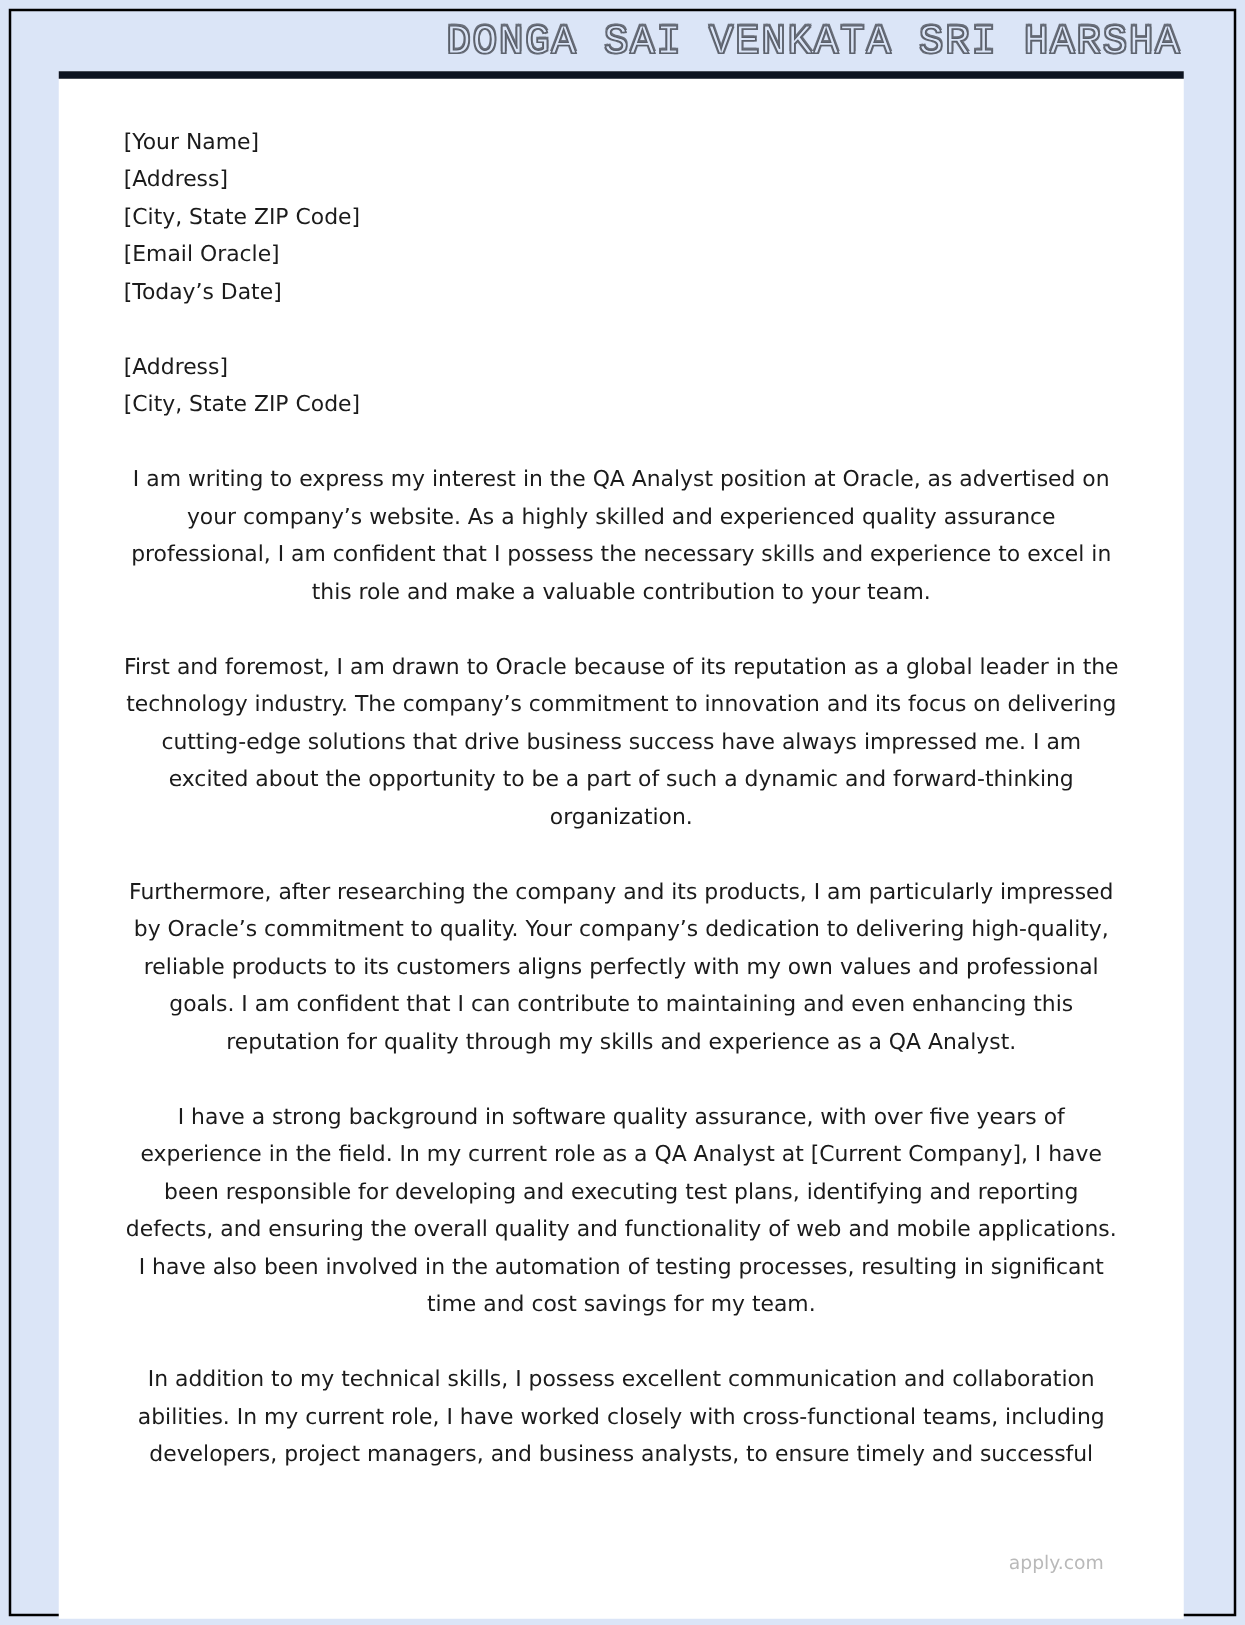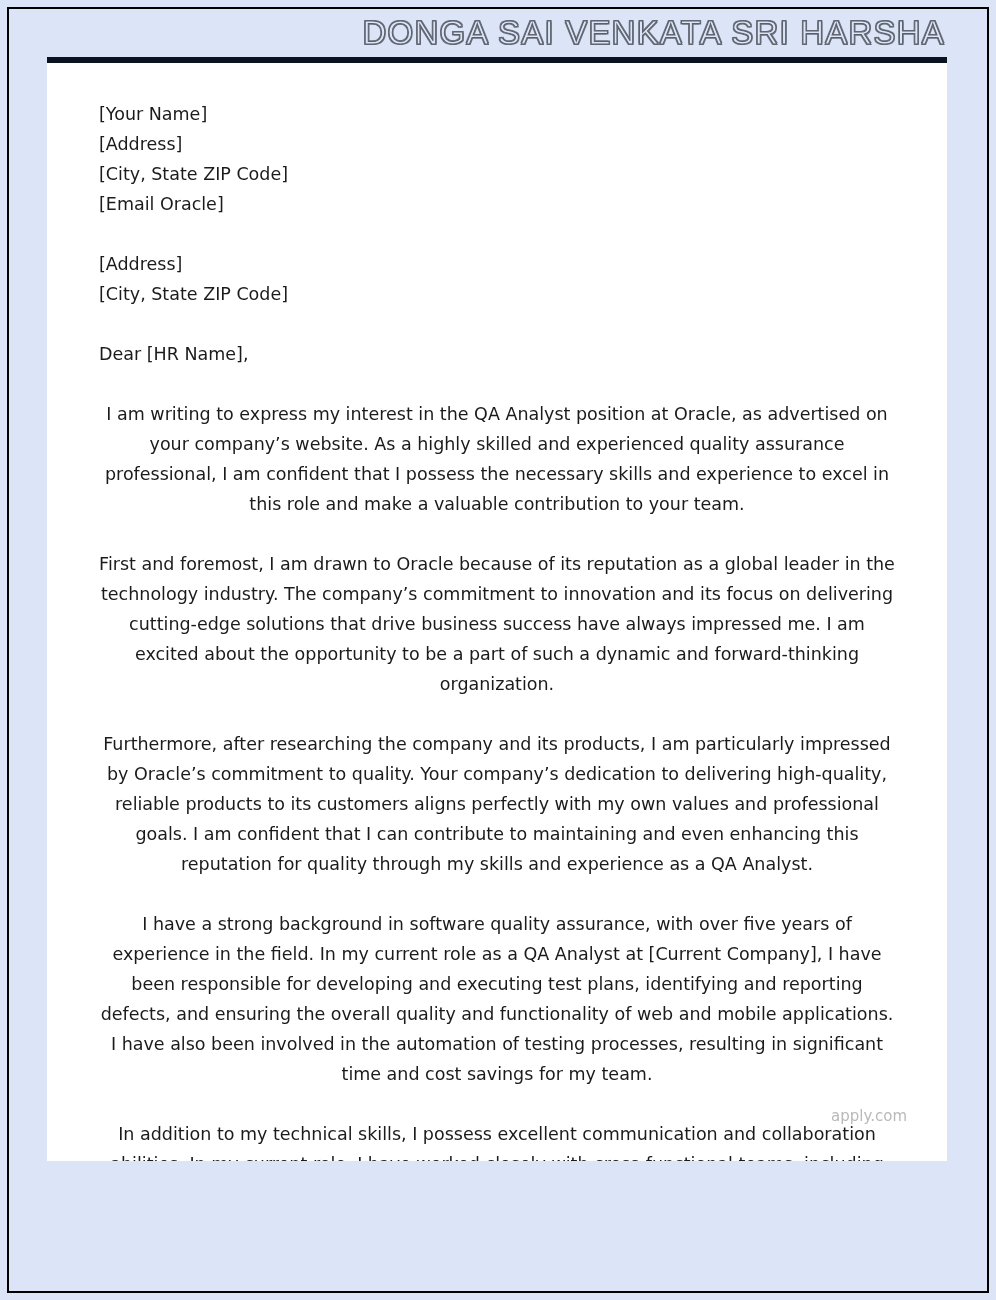--- a/index.html
+++ b/index.html
@@ -29,40 +29,40 @@
     left: 47px;
     top: 9px;
     width: 900px;
     height: 48px;
     display: flex;
     align-items: center;
     justify-content: flex-end;
     box-sizing: border-box;
   }
   .header-name {
-    font-family: Liberation Sans, sans-serif;
+    font-family: Liberation Mono, monospace;
     font-size: 33px;
     letter-spacing: 1.2px;
     font-weight: normal;
     color: #dbe5f7;
     -webkit-text-stroke: 1px #5a5f6a;
     text-shadow:
       -1px -1px 0 #6b707b,
        1px -1px 0 #6b707b,
       -1px  1px 0 #6b707b,
        1px  1px 0 #6b707b;
     white-space: nowrap;
     padding-right: 2px;
   }
   .doc-sheet {
     position: absolute;
     left: 47px;
     top: 57px;
     width: 900px;
-    height: 1104px;
+    height: 1238px;
     background: #ffffff;
     border-top: 6px solid #0c1320;
     box-sizing: border-box;
     overflow: hidden;
   }
   .doc-body {
     padding: 36px 52px 0 52px;
     font-size: 17.5px;
     line-height: 30px;
     color: #1b1b1b;
@@ -75,21 +75,21 @@
   }
   .para {
     margin: 11px 0 30px 0;
     text-align: center;
   }
   .salutation {
     margin: 0 0 30px 0;
   }
   .watermark {
     position: absolute;
-    right: 40px;
+    right: 64px;
     bottom: 36px;
     font-size: 15px;
     color: #b9b9b9;
     font-family: "DejaVu Sans", sans-serif;
     white-space: nowrap;
     pointer-events: none;
   }
 </style>
 </head>
 <body>
@@ -101,28 +101,28 @@
 </div>
 
 <div class="doc-sheet">
   <div class="doc-body">
 
     <div class="block">
       <div class="addr-line">[Your Name]</div>
       <div class="addr-line">[Address]</div>
       <div class="addr-line">[City, State ZIP Code]</div>
       <div class="addr-line">[Email Oracle]</div>
+      <div class="addr-line">[Today’s Date]</div>
     </div>
 
     <div class="block">
       <div class="addr-line">[Address]</div>
       <div class="addr-line">[City, State ZIP Code]</div>
     </div>
 
-    <div class="salutation">Dear [HR Name],</div>
 
     <p class="para">I am writing to express my interest in the QA Analyst position at Oracle, as advertised on your company’s website. As a highly skilled and experienced quality assurance professional, I am confident that I possess the necessary skills and experience to excel in this role and make a valuable contribution to your team.</p>
     <p class="para">First and foremost, I am drawn to Oracle because of its reputation as a global leader in the technology industry. The company’s commitment to innovation and its focus on delivering cutting-edge solutions that drive business success have always impressed me. I am excited about the opportunity to be a part of such a dynamic and forward-thinking organization.</p>
     <p class="para">Furthermore, after researching the company and its products, I am particularly impressed by Oracle’s commitment to quality. Your company’s dedication to delivering high-quality, reliable products to its customers aligns perfectly with my own values and professional goals. I am confident that I can contribute to maintaining and even enhancing this reputation for quality through my skills and experience as a QA Analyst.</p>
     <p class="para">I have a strong background in software quality assurance, with over five years of experience in the field. In my current role as a QA Analyst at [Current Company], I have been responsible for developing and executing test plans, identifying and reporting defects, and ensuring the overall quality and functionality of web and mobile applications. I have also been involved in the automation of testing processes, resulting in significant time and cost savings for my team.</p>
     <p class="para">In addition to my technical skills, I possess excellent communication and collaboration abilities. In my current role, I have worked closely with cross-functional teams, including developers, project managers, and business analysts, to ensure timely and successful</p>
 
   </div>
 
   <div class="watermark">apply.com</div>

